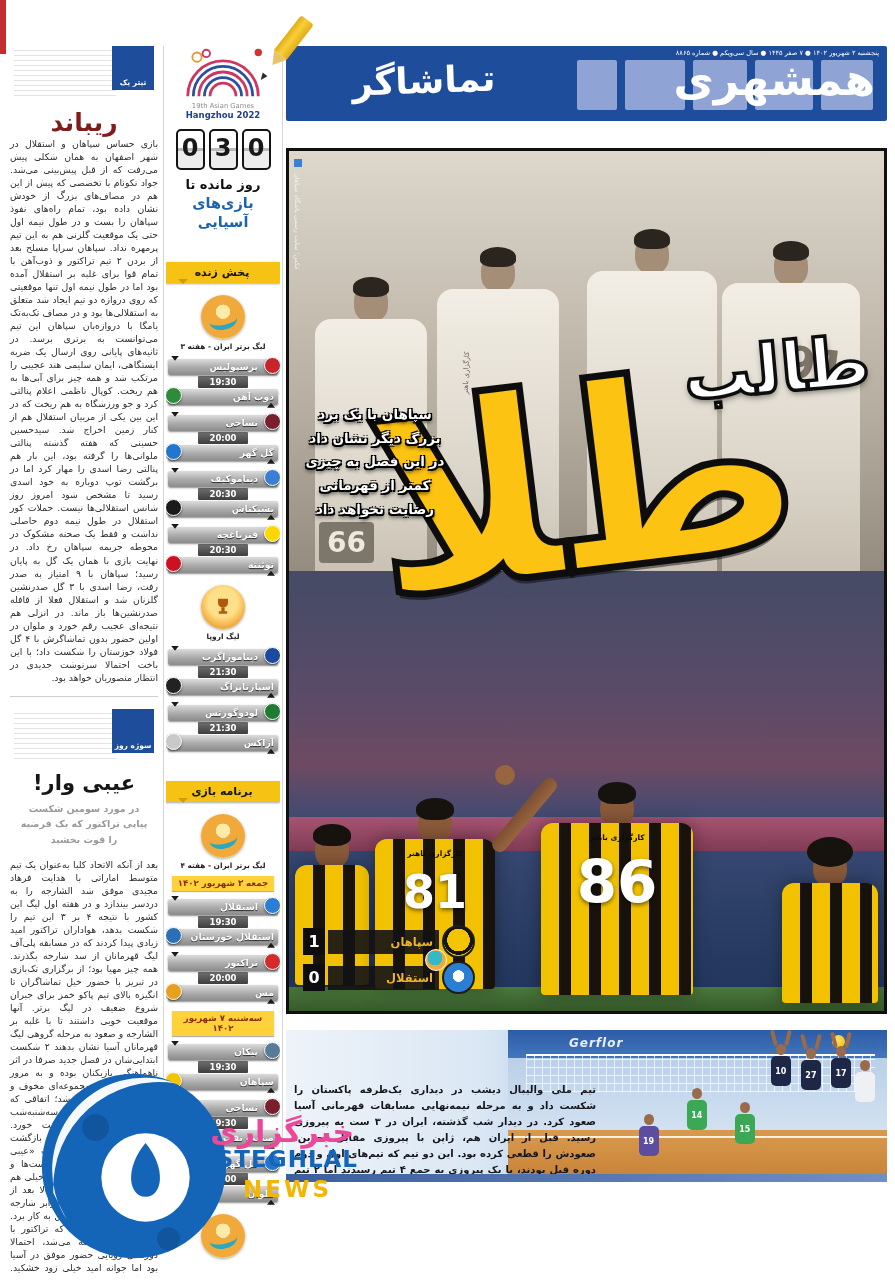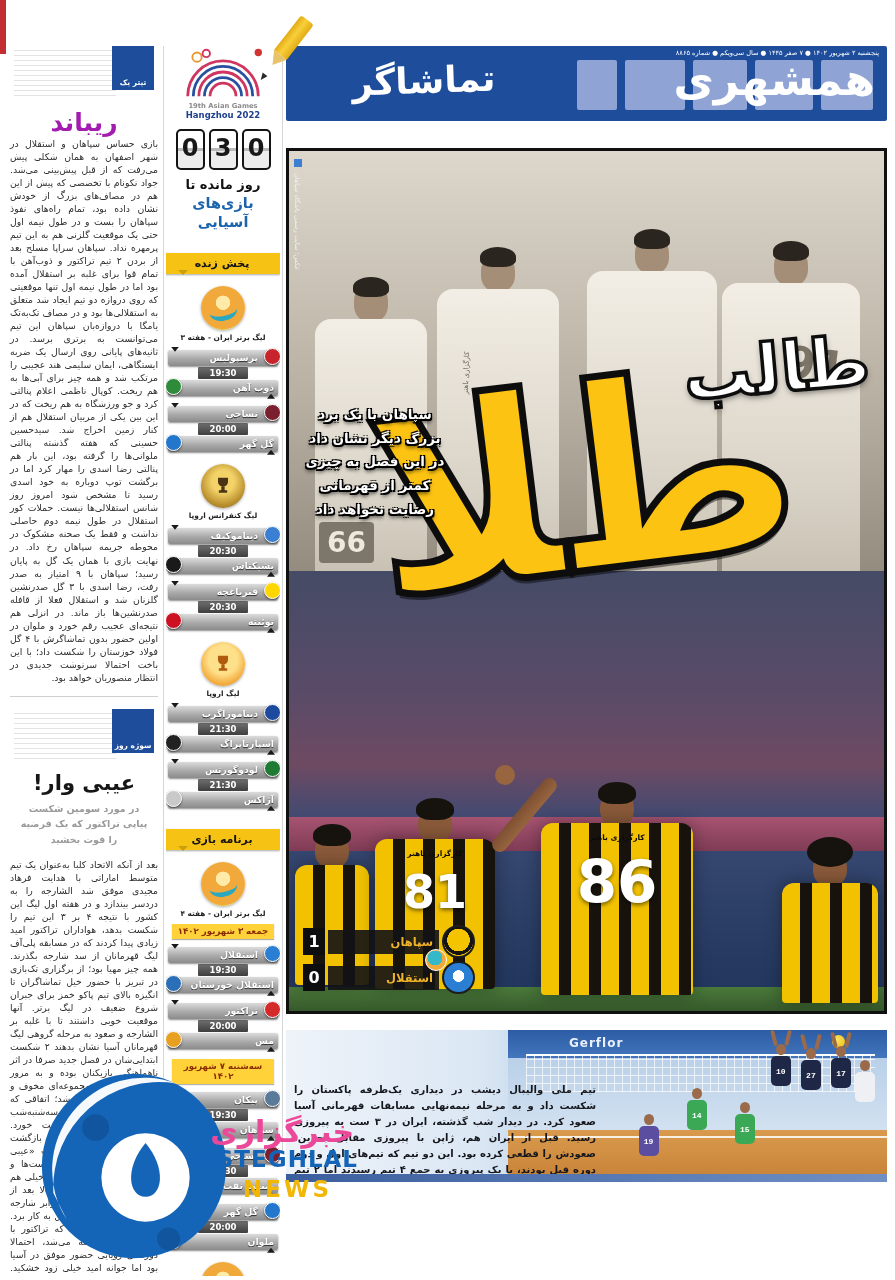--- a/index.html
+++ b/index.html
@@ -15,46 +15,46 @@
 
   
   .colL{position:absolute;left:8px;top:46px;width:152px;height:1230px;overflow:hidden;direction:rtl;}
   .tabbox{position:relative;height:54px;margin-bottom:8px;}
   .tab-lines{position:absolute;left:6px;top:4px;width:102px;height:46px;
              background:repeating-linear-gradient(180deg,#e3e3e3 0 1px,transparent 1px 5px);}
   .tab-sq{position:absolute;right:6px;top:0;width:42px;height:44px;background:#1e4d9b;color:#fff;
           font-size:7.5px;font-weight:bold;display:flex;align-items:flex-end;justify-content:center;
           padding-bottom:3px;box-sizing:border-box;}
   .tab-sq::after{content:"";position:absolute;left:-4px;bottom:8px;border:4px solid transparent;border-right-color:#1e4d9b;}
-  .hl1{font-size:25px;font-weight:bold;color:#a21caf;text-align:center;margin:0;}
+  .hl1{font-size:25px;font-weight:bold;color:#7f1d1d;text-align:center;margin:0;}
   .hl2{font-size:44px;font-weight:bold;color:#1c63ad;text-align:center;margin:0 0 10px;line-height:1.05;}
   .lead{font-size:10px;color:#9a9a9a;text-align:center;line-height:1.7;margin:0 4px 10px;font-weight:600;}
   .bodytx{font-size:9.3px;color:#2d2d2d;text-align:justify;line-height:1.4;margin:0 2px;}
   .divid{border:none;border-top:1px solid #cfcfcf;margin:12px 2px;}
   .hl3{font-size:21px;font-weight:bold;color:#161616;text-align:center;margin:2px 0 6px;}
   .subtt{font-size:9.5px;color:#9a9a9a;text-align:center;line-height:1.65;margin:0 8px 10px;font-weight:600;}
 
   
   .wm{position:absolute;left:38px;top:1062px;width:320px;height:215px;z-index:9;}
   .wm-ball{position:absolute;left:0;top:8px;width:192px;height:192px;}
   .wm-fa{position:absolute;right:4px;top:52px;font-size:30px;font-weight:bold;color:#ec4899;direction:rtl;}
   .wm-en1{position:absolute;right:0px;top:84px;font-size:23px;font-weight:bold;color:#1465b8;letter-spacing:1px;direction:ltr;}
   .wm-en2{position:absolute;right:26px;top:114px;font-size:23px;font-weight:bold;color:#f2b705;letter-spacing:3px;direction:ltr;}
 
   
   .mid{position:absolute;left:166px;top:46px;width:114px;height:1230px;text-align:center;direction:rtl;overflow:hidden;}
   .hz{position:relative;margin:0 auto 2px;width:96px;}
-  .hz-l1{font-size:6.8px;color:#8b8b8b;font-weight:bold;direction:ltr;}
+  .hz-l1{font-size:6.8px;color:#8b8b8b;font-weight:normal;direction:ltr;}
   .hz-l2{font-size:8.5px;color:#1d3f8f;font-weight:bold;direction:ltr;}
   .flip{display:flex;justify-content:center;gap:4px;margin:9px 0 7px;direction:ltr;}
   .fd{position:relative;width:25px;height:37px;background:linear-gradient(180deg,#fff 0 46%,#b9b9b9 46% 54%,#ededed 54%);
       border:2px solid #141414;border-radius:5px;font-size:24px;font-weight:bold;color:#181818;line-height:34px;}
   .mcap1{font-size:13px;font-weight:bold;color:#111;}
   .mcap2{font-size:14.5px;font-weight:bold;color:#1c63ad;line-height:1.3;margin-top:2px;}
-  .badge{position:relative;width:92px;margin:21px auto 6px;background:#f6c315;color:#141414;font-size:11px;
+  .badge{position:relative;width:92px;margin:30px auto 6px;background:#f6c315;color:#141414;font-size:11px;
          font-weight:bold;padding:4px 12px;box-shadow:0 1px 2px rgba(0,0,0,.35);}
   .badge::after{content:"";position:absolute;left:14px;bottom:-6px;border:5px solid transparent;border-top-color:#c9a00a;}
   .league-head{margin:12px 0 2px;}
   .llogo{width:44px;height:44px;border-radius:50%;margin:0 auto 3px;position:relative;box-shadow:0 1px 3px rgba(0,0,0,.35);
          display:flex;align-items:center;justify-content:center;}
   .llogo.pgpl{background:radial-gradient(circle at 50% 38%,#ffeaa8 0 20%,#f2a93b 21% 74%,#e9c53e 75%);}
   .llogo.pgpl::after{content:"";position:absolute;left:8px;top:15px;width:28px;height:15px;border-radius:50%;
          border-bottom:5px solid #2aa8c0;transform:rotate(-10deg);}
   .llogo.conf{background:radial-gradient(circle at 50% 40%,#f3d268 0 32%,#b98f2e 68%,#77591a);}
   .llogo.uel{background:radial-gradient(circle at 50% 40%,#ffe08a 0 42%,#f2aa3c 72%,#d8891e);}
@@ -141,35 +141,35 @@
   .sscore{width:22px;background:#0d0d0f;color:#fff;font-weight:bold;font-size:16px;text-align:center;padding:4px 0;}
   .sleague{position:absolute;right:28px;top:50%;transform:translateY(-50%);width:20px;height:20px;border-radius:50%;
          background:radial-gradient(circle at 45% 40%,#35b8c8 0 45%,#f2a93b 46%);border:1.5px solid #fff;z-index:7;}
   .credit{position:absolute;left:4px;top:22px;writing-mode:vertical-rl;font-size:6.5px;color:#f2f2f2;z-index:7;opacity:.95;}
   .credit-sq{position:absolute;left:5px;top:8px;width:8px;height:8px;background:#3a7fd4;z-index:7;}
 
   
   .volley{position:absolute;left:0;top:984px;width:601px;height:152px;overflow:hidden;
           background:linear-gradient(90deg,#eef3f9 0%,#dbe7f4 32%,#a6c4e2 58%,#6f9ccf 100%);}
   .v-banner{position:absolute;right:0;top:0;width:63%;height:28px;background:linear-gradient(180deg,#2c5ca5,#4276bd);z-index:1;}
-  .gerflor{position:absolute;left:16%;top:6px;color:#e9effc;font-size:12px;font-weight:bold;letter-spacing:1px;direction:ltr;}
+  .gerflor{position:absolute;left:16%;top:6px;color:#e9effc;font-size:12px;font-weight:bold;font-style:italic;letter-spacing:1px;direction:ltr;}
   .v-mid{position:absolute;right:0;top:28px;width:63%;height:72px;background:linear-gradient(180deg,#b9d0e8,#d2e1f1);z-index:1;}
   .v-court{position:absolute;right:0;bottom:8px;width:63%;height:44px;background:linear-gradient(180deg,#d99a4e,#c9853a);z-index:1;}
   .v-court::before{content:"";position:absolute;left:0;right:0;top:6px;height:2px;background:rgba(255,255,255,.85);}
   .v-net{position:absolute;right:2%;top:24px;width:58%;height:36px;z-index:3;border-top:2.5px solid #fff;
        background:repeating-linear-gradient(90deg,rgba(255,255,255,.7) 0 1px,transparent 1px 8px),
                   repeating-linear-gradient(0deg,rgba(255,255,255,.7) 0 1px,transparent 1px 8px);}
   .v-strip{position:absolute;left:0;bottom:0;width:100%;height:8px;background:linear-gradient(90deg,#3b5f9e,#6f8fc5);z-index:6;}
   .v-hl{position:absolute;left:8px;top:4px;z-index:5;font-size:33px;font-weight:bold;color:#ffd21e;direction:rtl;
         -webkit-text-stroke:2px #1d3f8f;text-shadow:0 2px 0 #1d3f8f;}
   .v-body{position:absolute;left:8px;top:52px;width:302px;z-index:5;direction:rtl;text-align:justify;
         font-size:10px;font-weight:600;color:#15171c;line-height:1.6;}
   .vball{position:absolute;right:7%;top:5px;width:13px;height:13px;border-radius:50%;z-index:4;
         background:radial-gradient(circle at 35% 35%,#ffe766,#f2b705);}
-  .vp{position:absolute;z-index:4;text-align:right;font-family:Liberation Mono, monospace;}
+  .vp{position:absolute;z-index:4;text-align:right;}
   .vh{width:10px;height:11px;border-radius:50%;background:#9a6a4a;margin:0 auto 1px;}
   .vb{width:20px;height:30px;border-radius:5px;color:#fff;font-size:8px;font-weight:bold;
       display:flex;align-items:center;justify-content:center;margin:0 auto;}
   .vb.navy{background:#1e2746;} .vb.green{background:#3aa854;} .vb.purple{background:#5b4ea0;}
   .vb.white{background:#eef0f4;color:#445;}
   .varm{position:absolute;width:4px;height:16px;background:#9a6a4a;border-radius:2px;top:-14px;}
   .varm.l{left:1px;transform:rotate(-14deg);} .varm.re{right:1px;transform:rotate(14deg);}
 </style>
 </head>
 <body>
@@ -264,28 +264,20 @@
         <span class="tname">نساجی</span>
         <span class="tlogo r" style="background: rgb(122, 31, 46);"></span>
       </div>
       <div class="mtime">20:00</div>
       <div class="bar bot">
         <span class="tlogo l" style="background: rgb(34, 119, 204);"></span>
         <span class="tname">گل گهر</span>
       </div>
     </div>
 
-    <div class="league-head">
-      <div class="llogo conf">
-        <svg width="18" height="20" viewBox="0 0 20 24">
-            <path d="M4 2h12v5a6 6 0 0 1-12 0zM8 13h4v4h3v3H5v-3h3z" fill="#4a3414"></path>
-          </svg>
-      </div>
-      <div class="lcap">لیگ کنفرانس اروپا</div>
-    </div>
     <div class="match">
       <div class="bar top">
         <span class="tname">دیناموکیف</span>
         <span class="tlogo r" style="background: rgb(58, 127, 212);"></span>
       </div>
       <div class="mtime">20:30</div>
       <div class="bar bot">
         <span class="tlogo l" style="background: rgb(26, 26, 26);"></span>
         <span class="tname">بشیکتاش</span>
       </div>

